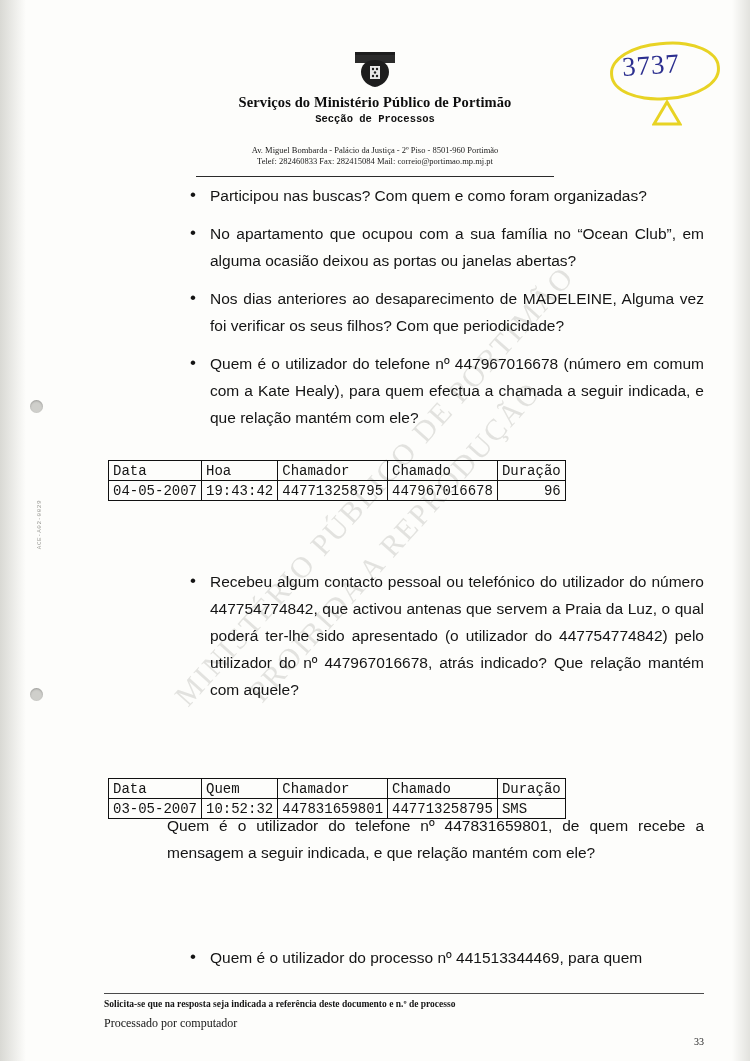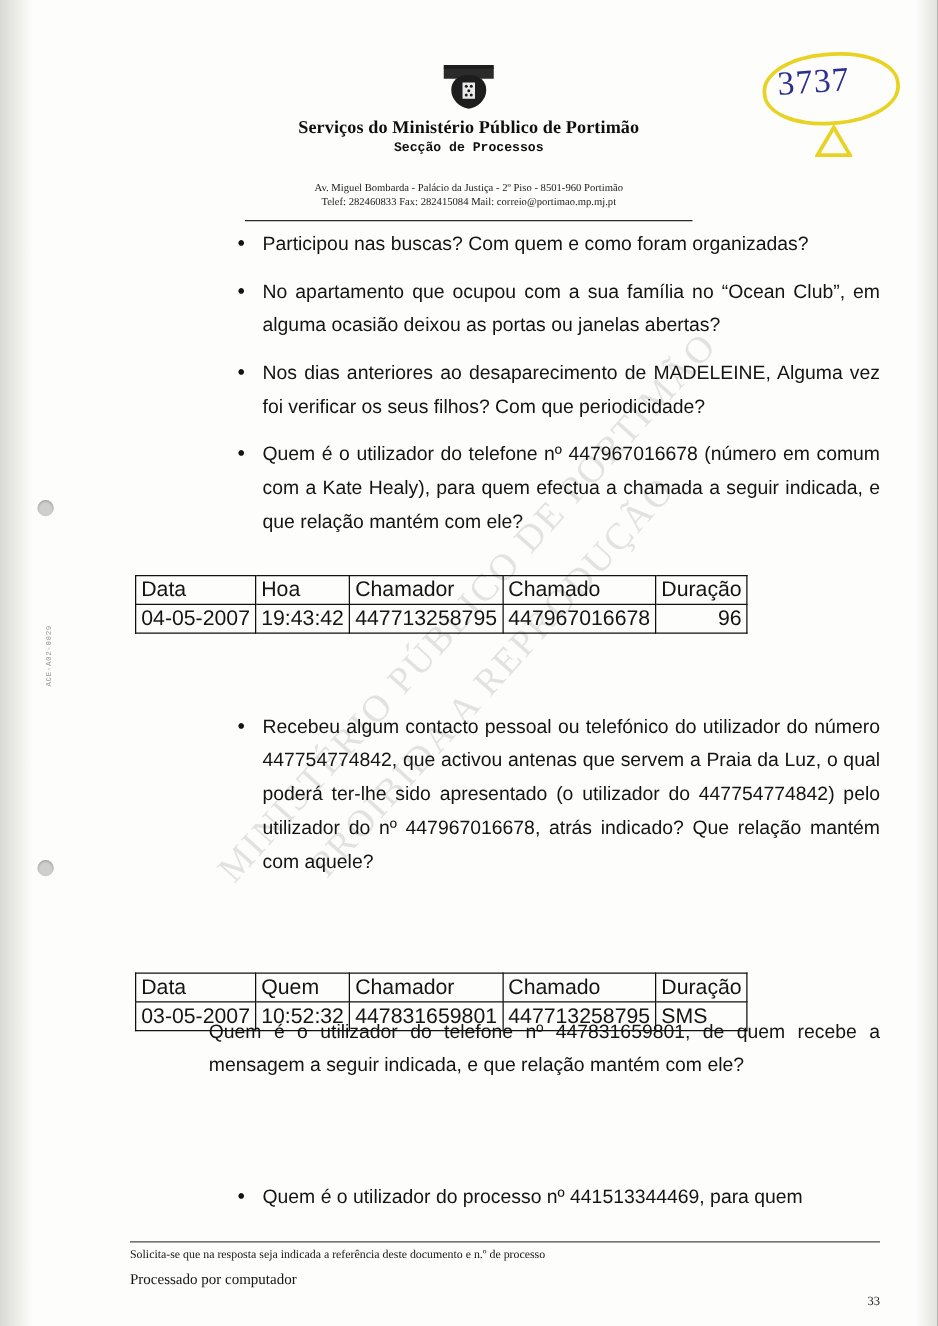--- a/index.html
+++ b/index.html
@@ -164,22 +164,22 @@
     left: 4px;
     top: -1px;
     font-size: 17px;
   }
   ul.qlist li b { font-weight: normal; }
 
   
   .tbl-wrap { position: absolute; }
   table.calls {
     border-collapse: collapse;
-    font-size: 17px;
-    font-family: Liberation Sans, sans-serif;
+    font-size: 14px;
+    font-family: Liberation Mono, monospace;
   }
   table.calls th, table.calls td {
     border: 1px solid #111;
     padding: 1px 4px;
     height: 17px;
     white-space: nowrap;
     font-weight: normal;
     text-align: left;
   }
   table.calls th { font-weight: normal; }
@@ -225,21 +225,21 @@
     left: 104px;
     right: 46px;
     bottom: 30px;
   }
   .footer-rule {
     border-top: 1px solid #4a4a4a;
     margin-bottom: 5px;
   }
   .footer-line1 {
     font-family: "Liberation Serif", serif;
-    font-weight: normal;
+    font-weight: bold;
     font-size: 9.5px;
     color: #151515;
   }
   .footer-line2 {
     font-family: "Liberation Serif", serif;
     font-size: 12px;
     margin-top: 7px;
     color: #151515;
   }
   .page-num {

